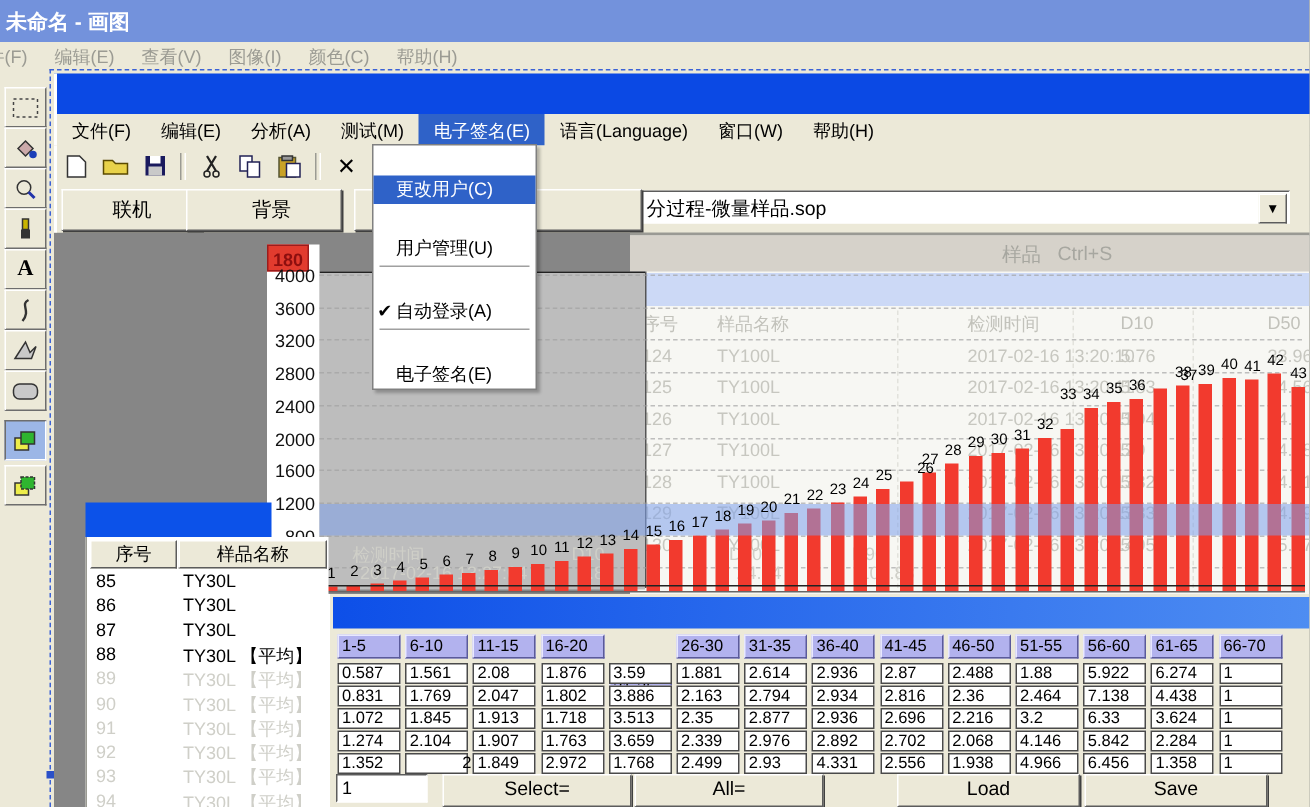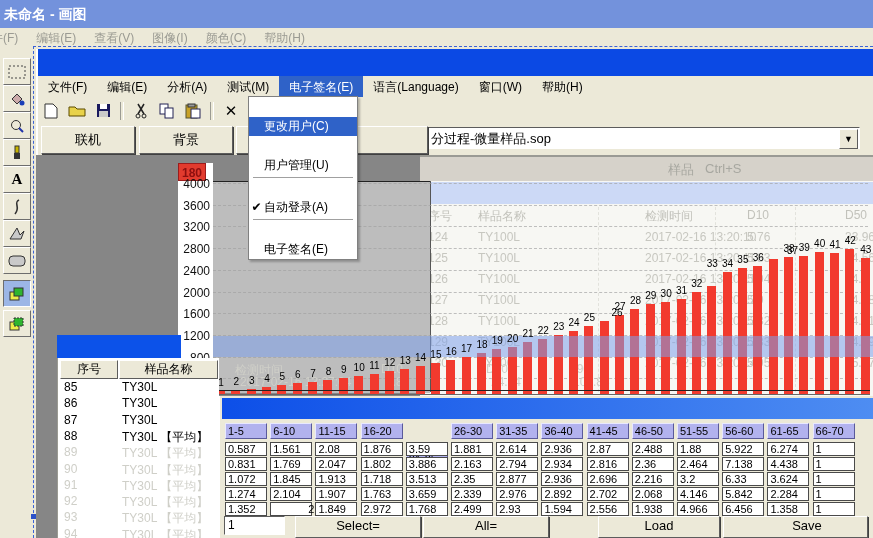--- a/index.html
+++ b/index.html
@@ -401,34 +401,34 @@
       <div class="gc" style="left: 502.2px; top: 91px;">5.842</div>
       <div class="gc" style="left: 547.4px; top: 91px;">2.284</div>
       <div class="gc" style="left: 592.6px; top: 91px;">1</div>
       <div class="gc" style="left: 5px; top: 106px;">1.352</div>
       <div class="gc" style="left: 50.2px; top: 106px; padding-left: 37px;">2.124</div>
       <div class="gc" style="left: 95.4px; top: 106px;">1.849</div>
       <div class="gc" style="left: 140.6px; top: 106px;">2.972</div>
       <div class="gc" style="left: 185.8px; top: 106px;">1.768</div>
       <div class="gc" style="left: 231px; top: 106px;">2.499</div>
       <div class="gc" style="left: 276.2px; top: 106px;">2.93</div>
-      <div class="gc" style="left: 321.4px; top: 106px;">1.594</div>
+      <div class="gc" style="left: 321.4px; top: 106px;">4.331</div>
       <div class="gc" style="left: 366.6px; top: 106px;">2.556</div>
       <div class="gc" style="left: 411.8px; top: 106px;">1.938</div>
       <div class="gc" style="left: 457px; top: 106px;">4.966</div>
       <div class="gc" style="left: 502.2px; top: 106px;">6.456</div>
       <div class="gc" style="left: 547.4px; top: 106px;">1.358</div>
       <div class="gc" style="left: 592.6px; top: 106px;">1</div>
     </div>
   <div id="grid-input">1</div>
   <div id="grid-buttons">
       <div class="gbtn" style="left: 75px; width: 124px;">Select=</div>
       <div class="gbtn" style="left: 203px; width: 124px;">All=</div>
       <div class="gbtn" style="left: 378px; width: 120px;">Load</div>
-      <div class="gbtn" style="left: 503px; width: 120px; padding-left: 23px;">Save</div>
+      <div class="gbtn" style="left: 503px; width: 120px;">Save</div>
     </div>
 </div>
 
 <div class="abs" id="app-title"></div>
 <div class="abs" id="app-menubar">
     <div class="amitem">文件(F)</div>
     <div class="amitem">编辑(E)</div>
     <div class="amitem">分析(A)</div>
     <div class="amitem">测试(M)</div>
     <div class="amitem hl">电子签名(E)</div>
@@ -486,21 +486,21 @@
         <path d="M1 8 h14 M8 1 v14 M3 3.5 c3 2.5, 7 2.5, 10 0 M3 12.5 c3 -2.5, 7 -2.5, 10 0" stroke="#235" fill="none"></path>
       </svg>
     </div>
   </div>
 <div class="abs" id="app-buttonrow">
   <div id="sop-combo">
     <span>分过程-微量样品.sop</span>
     <div id="sop-arrow">▼</div>
   </div>
 <div class="bigbtn" style="left: 3px; width: 92px;">联机</div>
-    <div class="bigbtn" style="left: 101px; width: 92px;">背景</div>
+    <div class="bigbtn" style="left: 86px; width: 92px; padding-left: 10px;">背景</div>
     <div class="bigbtn" style="left: 198px; width: 92px;">样品</div>
     <div class="bigbtn" style="left: 296px; width: 92px;"></div>
   </div>
 
 <div class="abs" id="dropdown">
     <div class="ditem hl">
       <div class="chk"></div>
       <div>更改用户(C)</div>
     </div>
     <div class="ditem">

